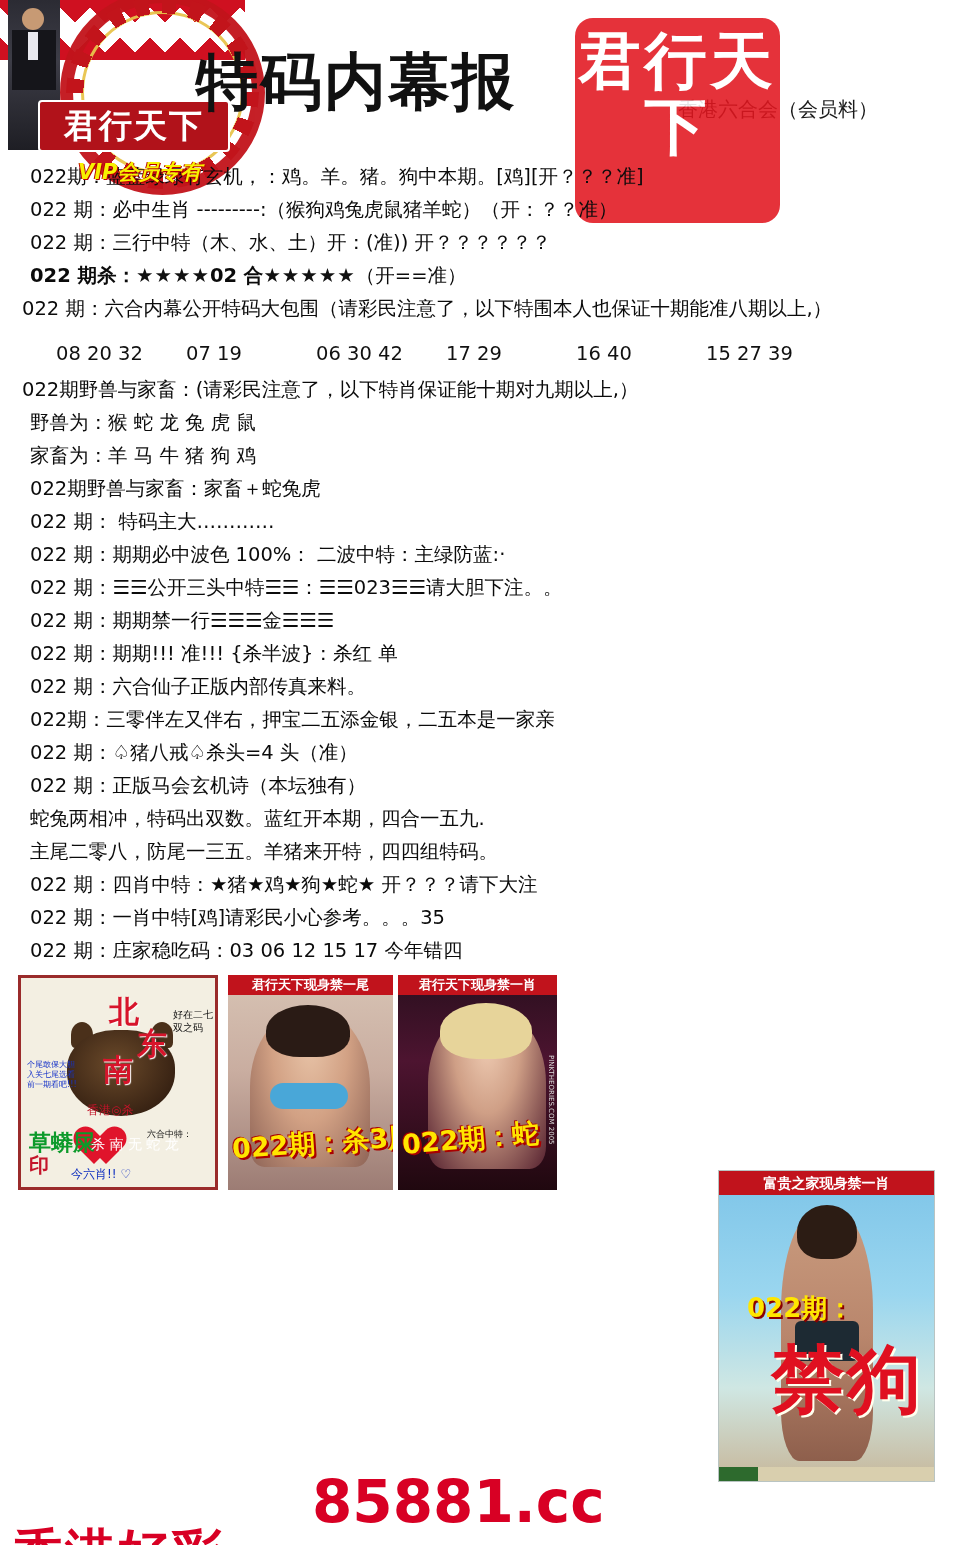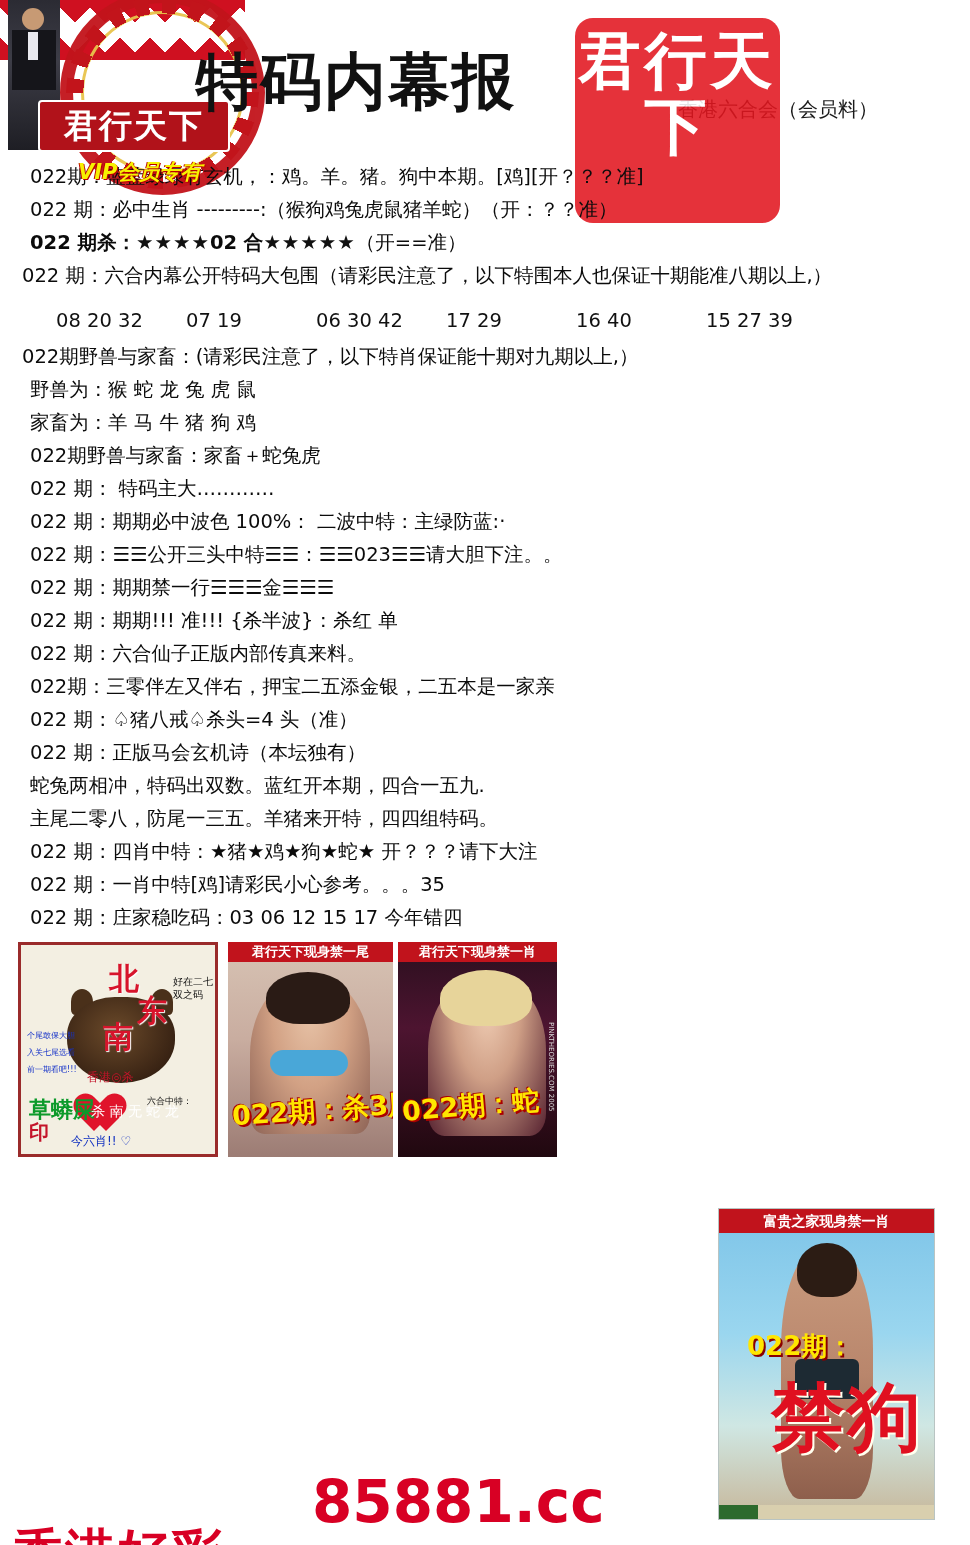--- a/index.html
+++ b/index.html
@@ -241,21 +241,21 @@
     font-weight: bold;
     font-size: 30px;
     text-shadow: 1px 1px 1px #fff;
   }
   .card-1 .big-red-1 { left: 88px; top: 14px; }
   .card-1 .big-red-2 { left: 116px; top: 46px; }
   .card-1 .big-red-3 { left: 82px; top: 72px; }
   .card-1 .note-tl {
     position: absolute; left: 6px; top: 82px;
     width: 54px;
-    font-size: 8px; color: #1633c9; line-height: 17px;
+    font-size: 8px; color: #1633c9; line-height: 10px;
   }
   .card-1 .note-tr {
     position: absolute; left: 152px; top: 30px;
     width: 44px;
     font-size: 10px; color: #111; line-height: 13px;
   }
   .card-1 .note-br {
     position: absolute; left: 126px; top: 150px;
     width: 70px;
     font-size: 9px; color: #111; line-height: 12px; font-family: Liberation Serif, serif;
@@ -367,21 +367,20 @@
   }
 
   
   .poster {
     position: absolute;
     left: 718px; top: 1170px;
     width: 215px; height: 310px;
     background: linear-gradient(#7dc4e8 0%, #9ad6ef 40%, #cfe7e3 70%, #c7b79a 100%);
     overflow: hidden;
     border: 1px solid #b9c4c2;
-    margin-top: 38px;
   }
   .poster .banner {
     position: absolute; left: 0; top: 0;
     width: 100%; height: 24px;
     background: #c1131c;
     color: #ffffff;
     font-size: 14px; font-weight: bold;
     text-align: center; line-height: 24px;
     white-space: nowrap;
   }
@@ -477,20 +476,21 @@
       <div class="stamp-text">君行天下</div>
     </div>
 
     <div class="vip-badge">VIP会员专有</div>
   </div>
 
   <div class="content">
 
     <div class="line">022期：蓝蓝绿绿有玄机，：鸡。羊。猪。狗中本期。[鸡][开？？？准]</div>
     <div class="line">022 期：必中生肖 ---------:（猴狗鸡兔虎鼠猪羊蛇）（开：？？准）</div>
+    <div class="line">022 期：三行中特（木、水、土）开：(准))          开？？？？？？</div>
 
     <div class="line">
       <b>022 期杀：</b><span class="stars">★★★★</span><b>02 合</b><span class="stars">★★★★★</span><span>（开==准）</span>
     </div>
 
     <div class="line indent">022 期：六合内幕公开特码大包围（请彩民注意了，以下特围本人也保证十期能准八期以上,）</div>
 
     <div class="numgrid">
       <div class="row">
         <div class="cell">08 20 32</div>

